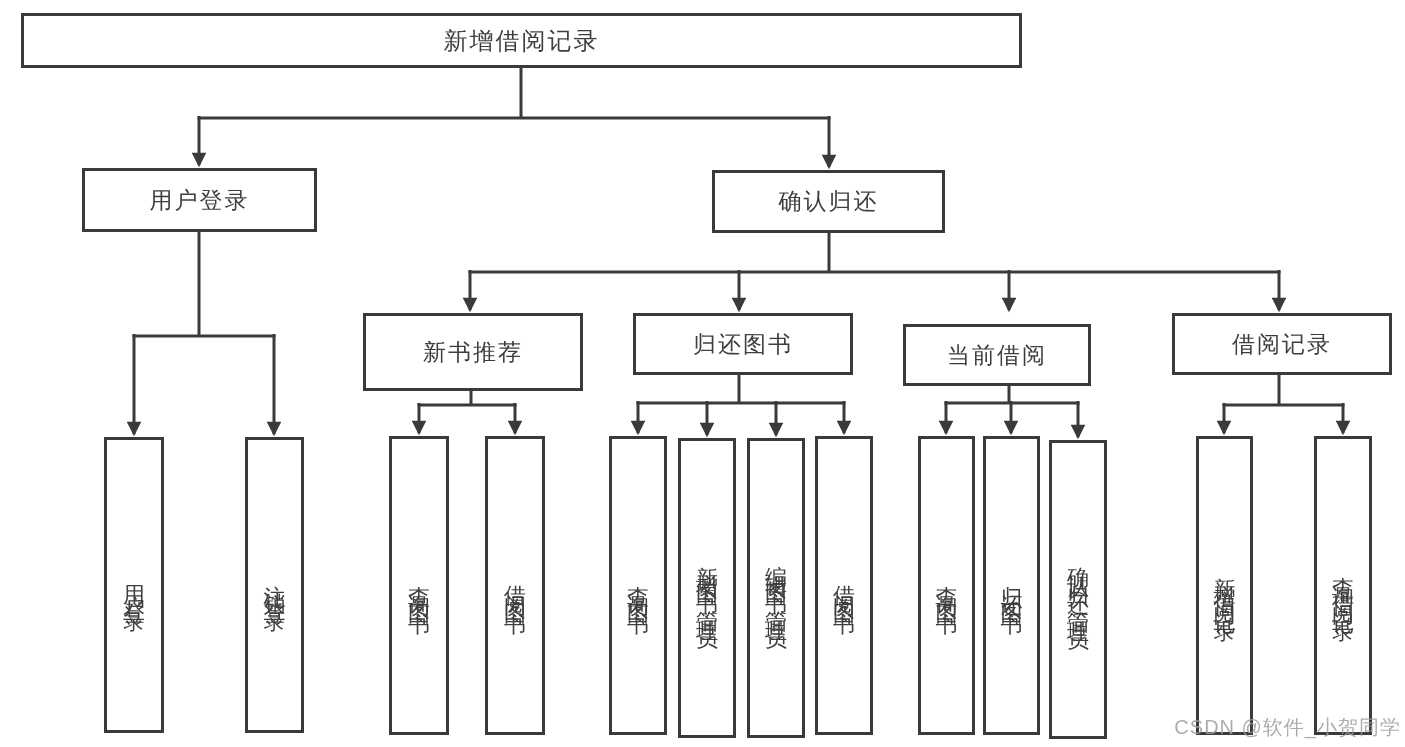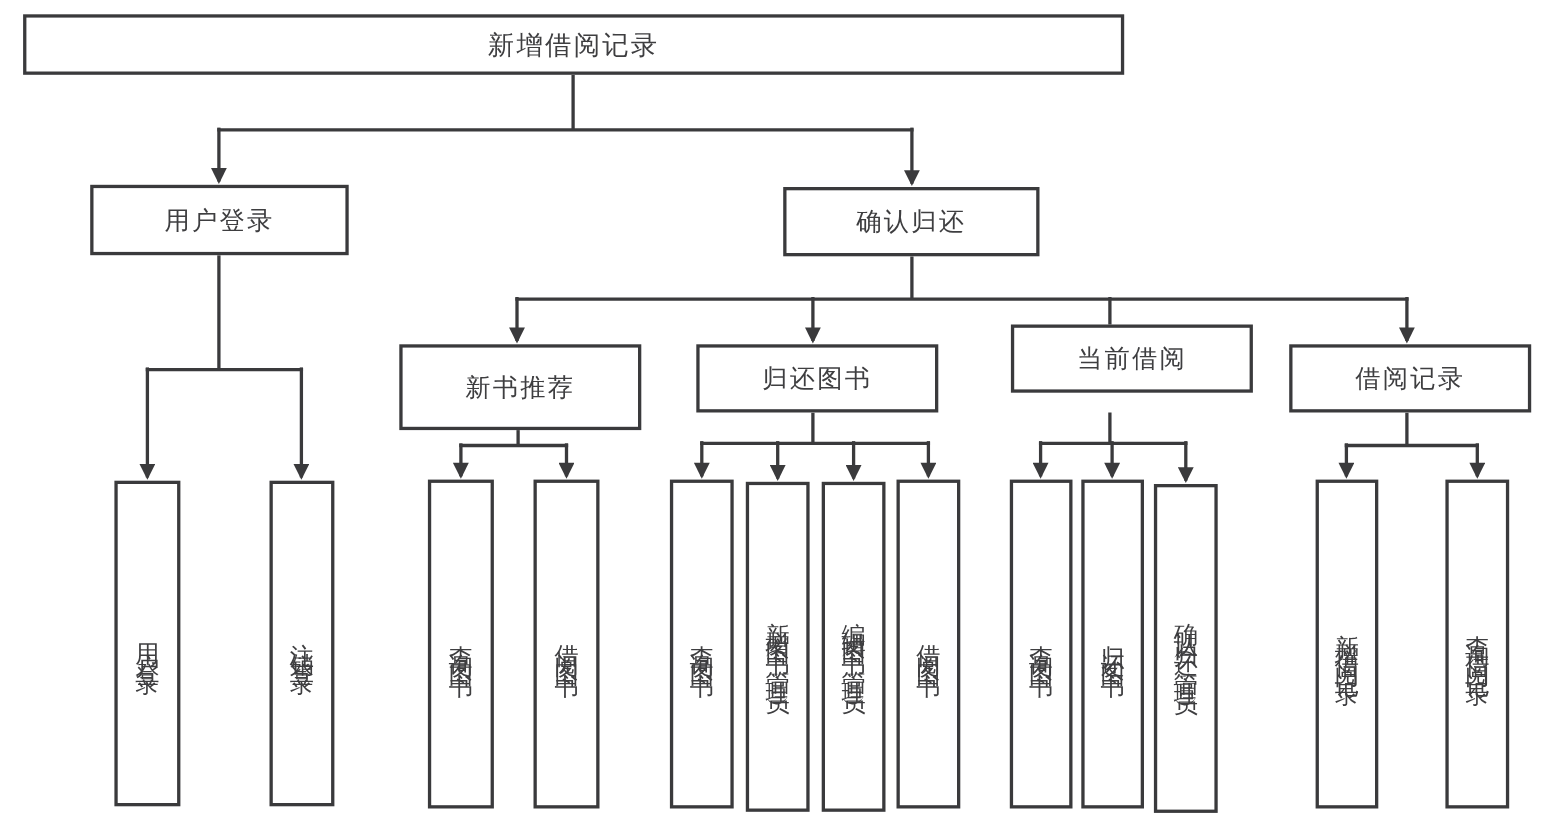--- a/index.html
+++ b/index.html
@@ -115,35 +115,36 @@
     </g>
   </svg>
 
   <div class="box h root-box" style="left:21px; top:13px; width:1001px; height:55px;">新增借阅记录</div>
 
   <div class="box h" style="left:82px; top:168px; width:235px; height:64px;">用户登录</div>
   <div class="box h" style="left:712px; top:170px; width:233px; height:63px;">确认归还</div>
 
   <div class="box h" style="left:363px; top:313px; width:220px; height:78px;">新书推荐</div>
   <div class="box h" style="left:633px; top:313px; width:220px; height:62px;">归还图书</div>
-  <div class="box h" style="left:903px; top:295px; width:220px; height:62px;margin-left:16px;">当前借阅</div>
+  <div class="box h" style="left:903px; top:324px; width:188px; height:62px;">当前借阅</div>
   <div class="box h" style="left:1172px; top:313px; width:220px; height:62px;">借阅记录</div>
 
   <div class="box v" style="left:104px; top:437px; width:60px; height:296px;">用户登录</div>
   <div class="box v" style="left:245px; top:437px; width:59px; height:296px;">注销登录</div>
 
   <div class="box v" style="left:389px; top:436px; width:60px; height:299px;">查询图书</div>
   <div class="box v" style="left:485px; top:436px; width:60px; height:299px;">借阅图书</div>
 
   <div class="box v" style="left:609px; top:436px; width:58px; height:299px;">查询图书</div>
   <div class="box v" style="left:678px; top:438px; width:58px; height:300px;">新增图书（管理员）</div>
   <div class="box v" style="left:747px; top:438px; width:58px; height:300px;">编辑图书（管理员）</div>
   <div class="box v" style="left:815px; top:436px; width:58px; height:299px;">借阅图书</div>
 
   <div class="box v" style="left:918px; top:436px; width:57px; height:299px;">查询图书</div>
   <div class="box v" style="left:983px; top:436px; width:57px; height:299px;">归还图书</div>
   <div class="box v" style="left:1049px; top:440px; width:58px; height:299px;">确认归还（管理员）</div>
 
   <div class="box v" style="left:1196px; top:436px; width:57px; height:299px;">新增借阅记录</div>
   <div class="box v" style="left:1314px; top:436px; width:58px; height:299px;">查询借阅记录</div>
 
+  <div class="watermark">CSDN @软件_小贺同学</div>
 
 </div>
 
 </body></html>

